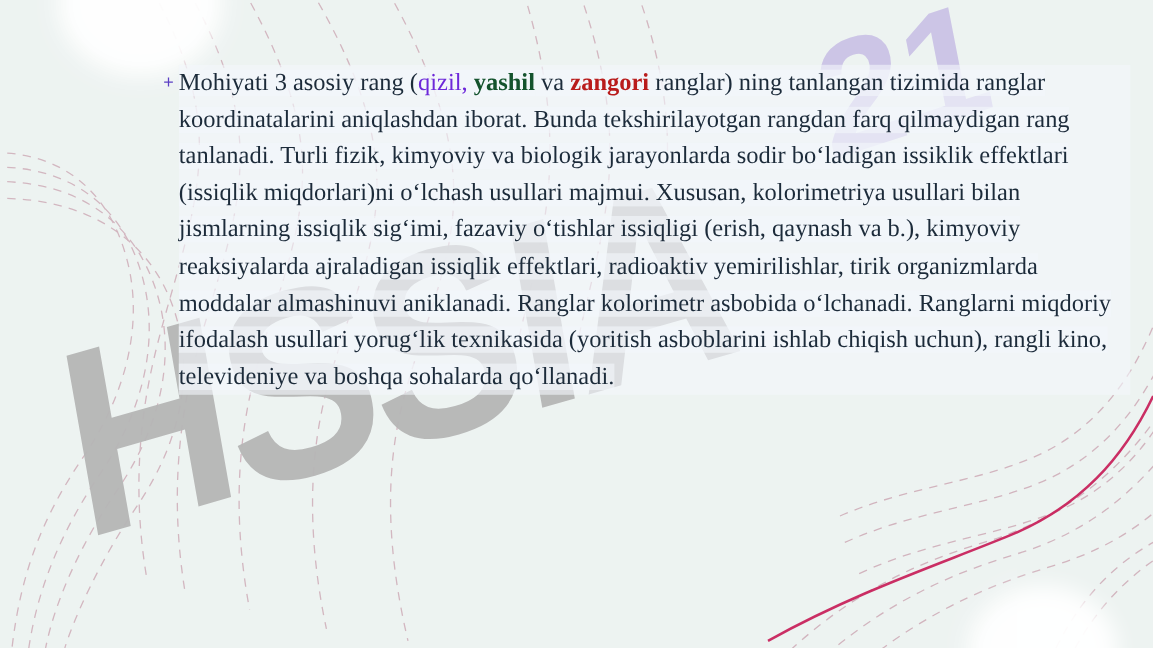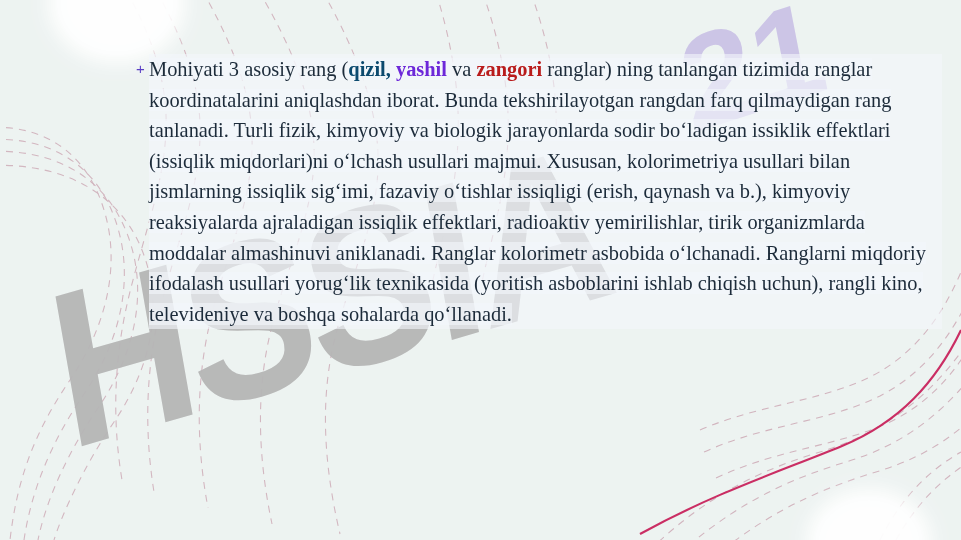--- a/index.html
+++ b/index.html
@@ -79,22 +79,22 @@
     font-family:"Liberation Serif", serif;
     font-size:20.4px;
     line-height:30.6px;
     color:#1c2b3a;
     text-align:left;
     background:rgba(244,247,252,.60);
     box-decoration-break:clone;
     -webkit-box-decoration-break:clone;
   }
   .para span { background:rgba(244,247,252,.60); }
-  .c-red   { color:#0c4a6e; font-weight:700; }
-  .c-green { color:#6d28d9; font-weight:700; }
+  .c-red   { color:#6d28d9; font-weight:400; }
+  .c-green { color:#14532d; font-weight:700; }
   .c-teal  { color:#b91c1c; font-weight:700; }
 </style>
 </head>
 <body>
 
 <div id="slide">
 
   <svg class="bg-layer" width="961" height="540" viewBox="0 0 961 540">
     <g fill="none" stroke="#c9a0ae" stroke-width="1.1" stroke-dasharray="7 6" opacity=".72">
       <path d="M-20,128 C40,122 86,150 104,210 C122,268 104,330 70,380 C40,424 18,470 10,540"></path>

